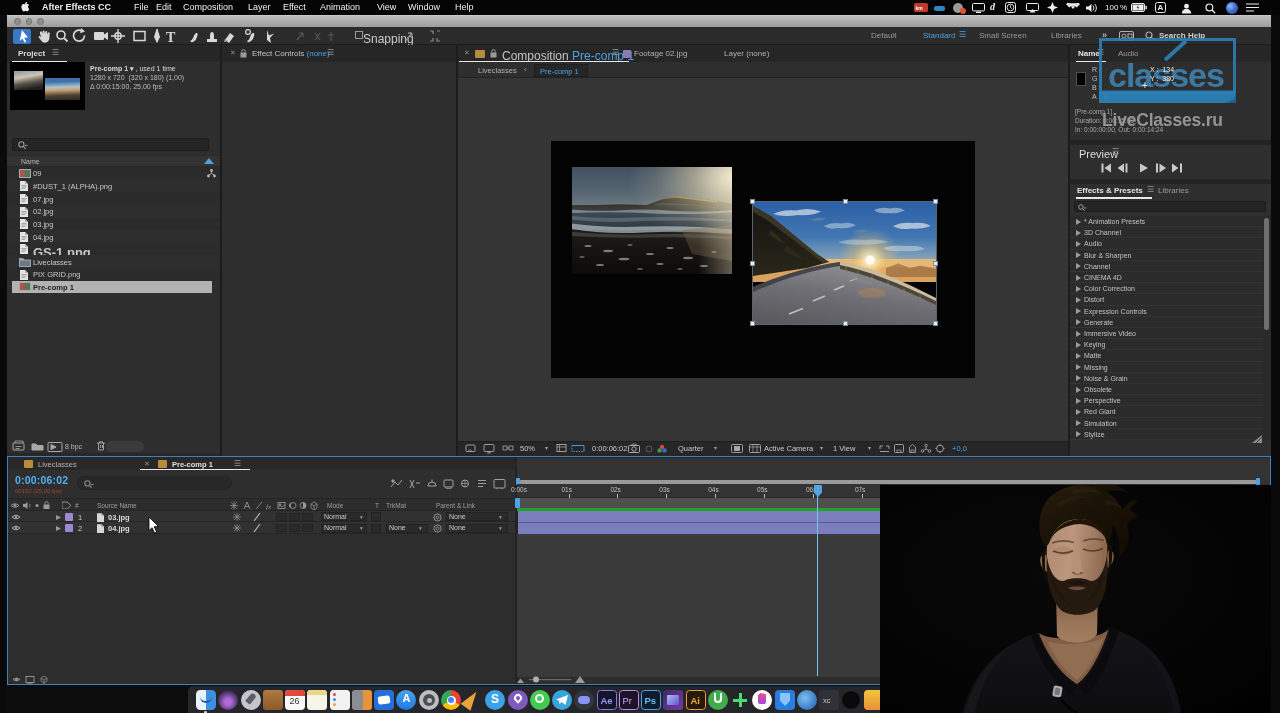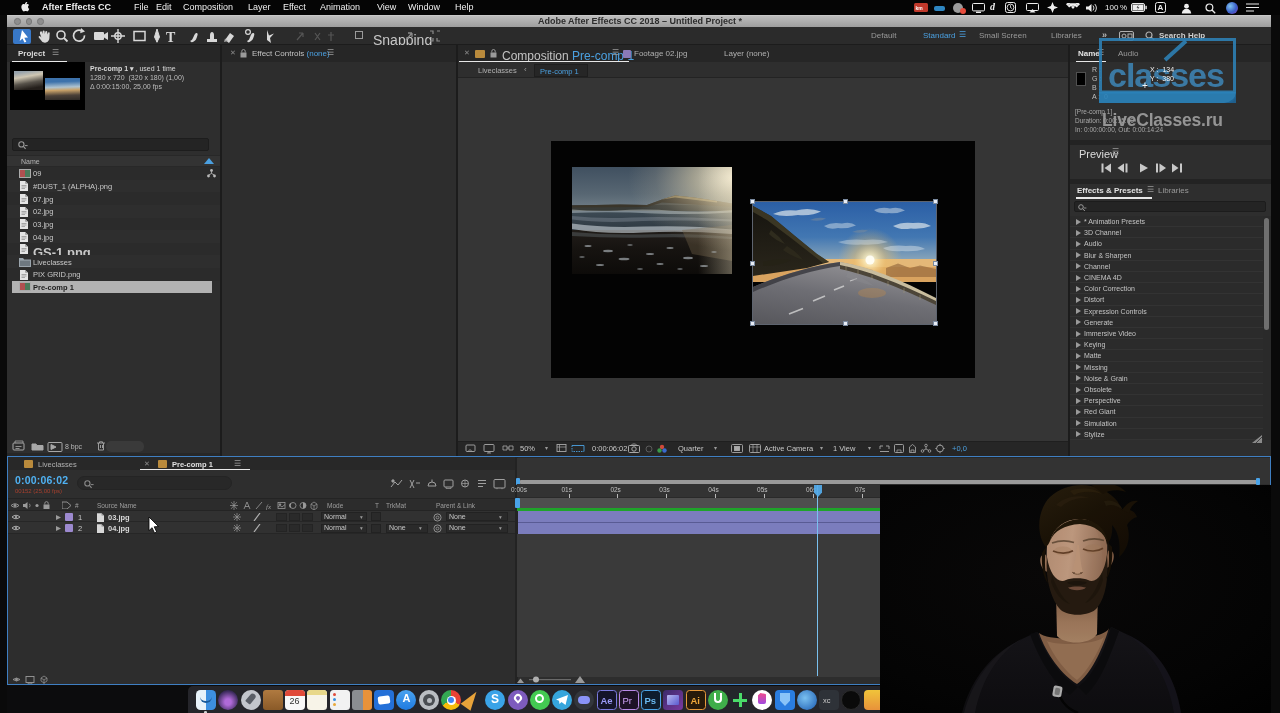--- a/index.html
+++ b/index.html
@@ -75,21 +75,20 @@
       <path d="M7 7l3.2 3.2" stroke="#ededed" stroke-width="1.3"></path>
     </svg>
 <div class="abs" style="left:1226px;top:2px;width:12px;height:12px;border-radius:50%;background:radial-gradient(circle at 35% 35%,#7fc4f0,#3a5fc8 55%,#8a3ab8)"></div>
 <svg class="abs" style="left:1246px;top:3px" width="13" height="9" viewBox="0 0 13 9">
       <path d="M0 1h13M0 4.5h13M0 8h8" stroke="#ededed" stroke-width="1.2"></path>
     </svg>
 <div class="abs" style="left:7px;top:15px;width:1264px;height:12px;background:linear-gradient(#bdbdbd,#9d9d9d);border-top:1px solid #c8c8c8"></div>
 <div class="abs" style="left:14px;top:18px;width:6.5px;height:6.5px;border-radius:50%;background:#8e8e8e;border:0.5px solid #787878"></div>
 <div class="abs" style="left:25.5px;top:18px;width:6.5px;height:6.5px;border-radius:50%;background:#8e8e8e;border:0.5px solid #787878"></div>
 <div class="abs" style="left:37px;top:18px;width:6.5px;height:6.5px;border-radius:50%;background:#8e8e8e;border:0.5px solid #787878"></div>
-<div class="abs" style="left:0;top:16px;width:1280px;text-align:center;font-size:9px;font-weight:bold;color:#2d2d2d">Adobe After Effects CC 2018 – Untitled Project *</div>
 <div class="abs" style="left:7px;top:27px;width:1264px;height:18px;background:#2b2b2b;border-bottom:1px solid #1c1c1c"></div>
 <div class="abs" style="left:13px;top:28.5px;width:18px;height:15px;background:#3878c8;border-radius:2px"></div>
 <svg class="abs" style="left:14px;top:28px" width="420" height="17" viewBox="0 0 420 17">
 <g fill="#d8d8d8" stroke="none">
 <path d="M8 2l6 7.5-3.7.2 2 4-1.8.9-2-4.1-2.8 2.6z" fill="#ffffff"></path>
 <path d="M26 4c.5-1 1.8-1 2 0l.4 2 .3-2.8c.2-1.1 1.8-1 1.9.1l.2 2.8.6-2.5c.3-1 1.8-.8 1.8.2l.1 2.7.7-1.8c.4-.9 1.7-.6 1.7.4l-.3 5c-.1 1.6-.8 3-2 3.8l-.3.2c-1.7 1.1-4 .8-5.3-.8l-3-3.7c-.7-.9.6-2 1.4-1.3l1.2 1.1-1.5-4z"></path>
 <circle cx="47" cy="7" r="4" fill="none" stroke="#d8d8d8" stroke-width="1.6"></circle>
         <path d="M50 10l3.5 3.5" stroke="#d8d8d8" stroke-width="1.8"></path>
 <path d="M68 3a5.5 5.5 0 102.5 4.4" fill="none" stroke="#d8d8d8" stroke-width="1.7"></path>
         <path d="M67 0l4 3.5-4.8 1.8z"></path>
@@ -112,21 +111,21 @@
 </g>
     </svg>
 <svg class="abs" style="left:295px;top:30px" width="50" height="13" viewBox="0 0 50 13">
       <g stroke="#555" fill="none" stroke-width="1.2">
         <path d="M2 10L8 3M8 3v4M8 3H4"></path>
         <path d="M20 3l5 7M25 3l-5 7"></path>
         <path d="M36 2v9M33 5h6"></path>
       </g>
     </svg>
 <div class="abs" style="left:355px;top:31px;width:8px;height:8px;border:1px solid #9a9a9a;background:#2b2b2b"></div>
-<div class="abs" style="left:373px;top:31.5px;font-size:14px;color:#c8c8c8">Snapping</div>
+<div class="abs" style="left:363px;top:31.5px;font-size:12px;color:#c8c8c8">Snapping</div>
 <svg class="abs" style="left:404px;top:30px" width="40" height="12" viewBox="0 0 40 12">
       <path d="M2 10L8 3M8 3v4M8 3H4" stroke="#8a8a8a" fill="none" stroke-width="1.3"></path>
       <g stroke="#8a8a8a" stroke-width="1.2" fill="none">
         <path d="M26 1h3v3M36 1h-3M26 11h3v-3M36 11h-3v-3"></path>
       </g>
     </svg>
 <div class="abs" style="left:871px;top:31px;font-size:8px;color:#9a9a9a;white-space:nowrap">Default</div>
 <div class="abs" style="left:979px;top:31px;font-size:8px;color:#9a9a9a;white-space:nowrap">Small Screen</div>
 <div class="abs" style="left:1051px;top:31px;font-size:8px;color:#9a9a9a;white-space:nowrap">Libraries</div>
 <div class="abs" style="left:923px;top:31px;font-size:8px;color:#4ba0e0">Standard</div>

